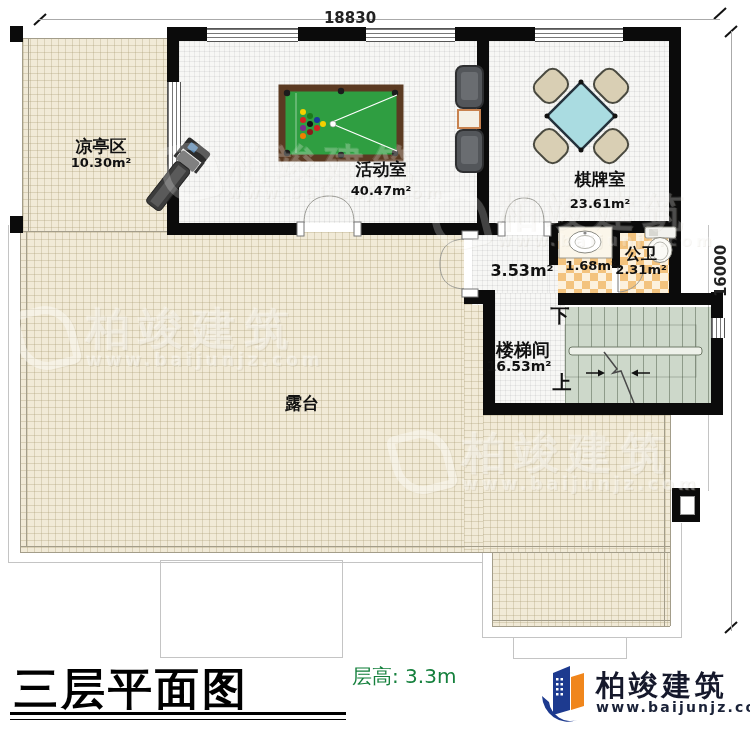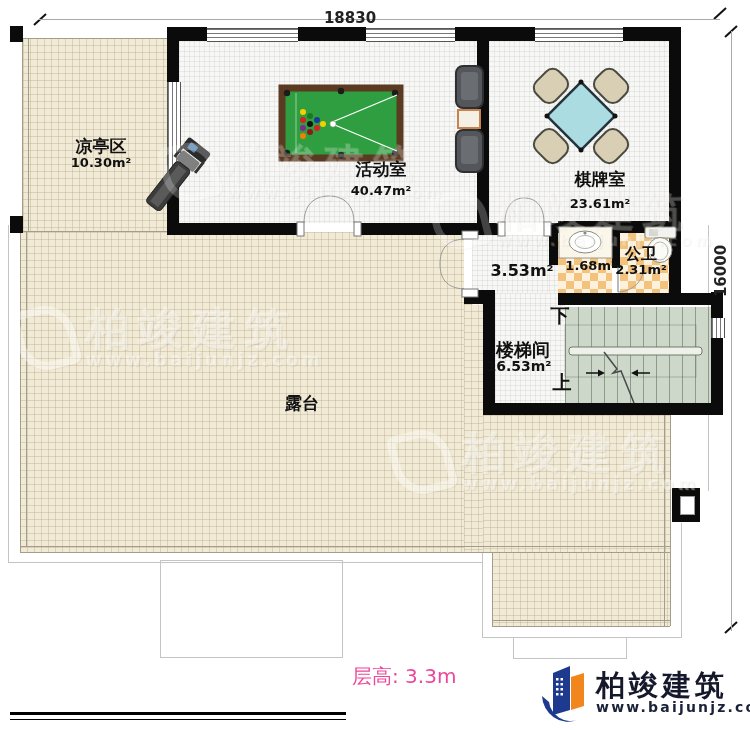--- a/index.html
+++ b/index.html
@@ -39,21 +39,21 @@
       text-shadow:1px 1px 0 rgba(150,140,110,.28),-1px -1px 0 rgba(255,255,255,.35);}
   .wm-badge{width:44px;height:48px;border:8px solid rgba(255,255,255,.66);border-radius:8px 50% 8px 50%;
       transform:rotate(-14deg);box-shadow:1px 1px 0 rgba(150,140,110,.2);}
   .wm-text{display:flex;flex-direction:column;line-height:1.05;}
   .wm-name{font-size:44px;font-weight:bold;letter-spacing:9px;}
   .wm-site{font-size:17px;font-weight:bold;letter-spacing:4px;font-style:normal;}
   .wm.small{transform:scale(.92);opacity:.35;}
   
   .plan-title{font-size:44px;color:#000;font-weight:600;letter-spacing:3px;}
   .plan-scale{font-size:38px;color:#111;}
-  .info{font-size:20px;color:#ec4899;}
+  .info{font-size:20px;color:#15803d;}
   .brand-name{font-size:29px;font-weight:bold;color:#15182b;letter-spacing:4px;}
   .brand-site{font-size:14px;font-weight:bold;color:#1a2238;letter-spacing:2.2px;}
   svg{position:absolute;left:0;top:0;pointer-events:none;}
 </style>
 </head>
 <body>
 
 <div id="stage">
 
   <div class="abs rline" style="left:8px;top:225px;width:1px;height:338px"></div>
@@ -309,19 +309,20 @@
   <div class="abs rlabel" style="left:519px;top:359px;font-size:14px">16.53m²</div>
   <div class="abs rlabel" style="left:560px;top:305px;font-size:19px">下</div>
   <div class="abs rlabel" style="left:562px;top:372px;font-size:19px">上</div>
   <div class="abs rlabel rname" style="left:302px;top:394px">露台</div>
 
   <div class="abs rline" style="left:38px;top:19px;width:682px;height:1px;background:#aaa"></div>
   <div class="abs rline" style="left:731px;top:31px;width:1px;height:600px;background:#aaa"></div>
   <div class="abs dimtxt" style="left:320px;top:9px;width:60px">18830</div>
   <div class="abs dimtxt" style="left:693px;top:262px;width:56px;transform:rotate(-90deg)">16000</div>
 
+  <div class="abs plan-title" style="left:14px;top:660px">三层平面图</div>
   <div class="abs" style="left:10px;top:712px;width:336px;height:3px;background:#000"></div>
   <div class="abs" style="left:10px;top:719px;width:336px;height:1px;background:#000"></div>
   <div class="abs info" style="left:352px;top:663px">层高: 3.3m</div>
   <div class="abs brand-name" style="left:596px;top:666px">柏竣建筑</div>
   <div class="abs brand-site" style="left:596px;top:699px">www.baijunjz.com</div>
 
 </div>
 
 </body></html>

